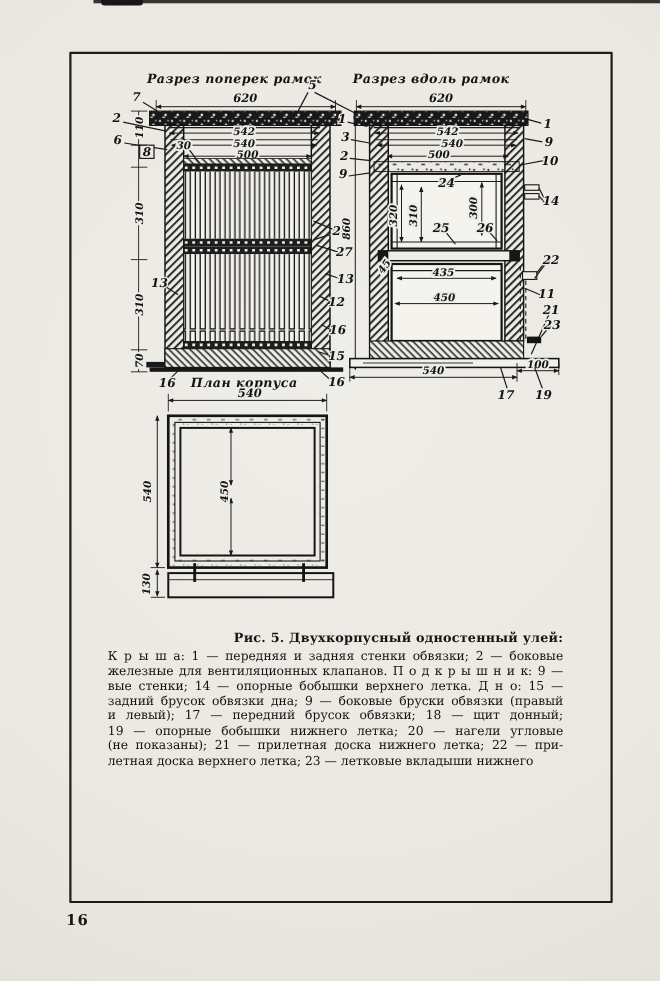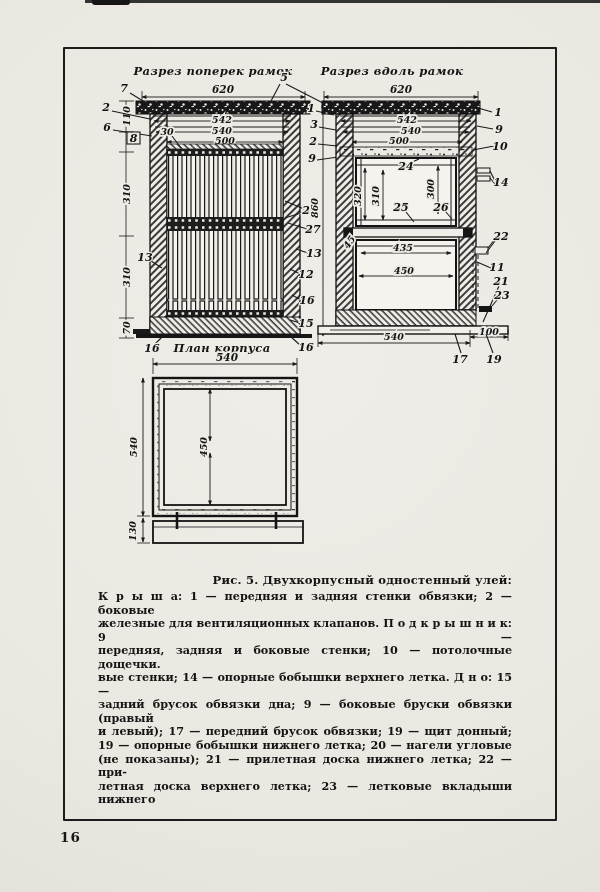--- a/index.html
+++ b/index.html
@@ -16,21 +16,21 @@
   .co{font-size:11px;font-style:italic;font-weight:bold;text-anchor:middle;paint-order:stroke;stroke:#ecebe5;stroke-width:2.5px;}
   .ttl{font-size:11.5px;font-style:italic;font-weight:bold;text-anchor:middle;letter-spacing:.4px;}
   .ln{stroke:#1a1a1a;stroke-width:1;fill:none;}
   .thin{stroke:#1a1a1a;stroke-width:.8;fill:none;}
   .lead{stroke:#1a1a1a;stroke-width:1.1;fill:none;}
   .dim{stroke:#1a1a1a;stroke-width:.9;fill:none;marker-start:url(#ar);marker-end:url(#ar);}
   .dimv{stroke:#1a1a1a;stroke-width:.9;fill:none;marker-start:url(#ar);marker-end:url(#ar);}
   .dash{stroke:#1a1a1a;stroke-width:1;stroke-dasharray:4 3;fill:none;}
   .caption{position:absolute;left:98px;top:573px;width:414px;color:#141414;}
   .cap-title{font-weight:bold;font-size:11.6px;text-align:right;margin-bottom:3px;letter-spacing:.2px;}
-  .cap-line{font-weight:bold;font-size:11.2px;line-height:13.55px;text-align:justify;text-align-last:justify;white-space:normal;}
+  .cap-line{font-weight:normal;font-size:11.2px;line-height:13.55px;text-align:justify;text-align-last:justify;white-space:normal;}
   .cap-line:last-child{text-align-last:left;}
   .pagenum{position:absolute;left:60px;top:829px;font-weight:bold;font-size:13.5px;letter-spacing:1px;color:#161616;}
 </style>
 </head>
 <body>
 
 <div class="page">
   <div class="scan-top"></div>
   <div class="scan-blob"></div>
   <div class="frame"></div>
@@ -310,24 +310,23 @@
       <line class="thin" x1="137" y1="543" x2="150" y2="543"></line>
       <line class="dim" x1="143" y1="518" x2="143" y2="542"></line>
       <text class="dl" transform="translate(136,531) rotate(-90)">130</text>
     </g>
   </svg>
 
   <div class="caption">
     <div class="cap-title">Рис. 5. Двухкорпусный одностенный улей:</div>
     <div class="cap-line">К р ы ш а:  1 — передняя и задняя стенки обвязки; 2 — боковые</div>
     <div class="cap-line">железные для вентиляционных клапанов. П о д к р ы ш н и к: 9 —</div>
-    <div class="cap-line">передняя, задняя и боковые стенки; 10 — потолочные дощечки.</div>
     <div class="cap-line">вые стенки; 14 — опорные бобышки верхнего летка. Д н о: 15 —</div>
     <div class="cap-line">задний брусок обвязки дна; 9 — боковые бруски обвязки (правый</div>
-    <div class="cap-line">и левый); 17 — передний брусок обвязки; 19 — щит донный;</div>
+    <div class="cap-line">и левый); 17 — передний брусок обвязки; 18 — щит донный;</div>
     <div class="cap-line">19 — опорные бобышки нижнего летка; 20 — нагели угловые</div>
     <div class="cap-line">(не показаны); 21 — прилетная доска нижнего летка; 22 — при-</div>
     <div class="cap-line">летная доска верхнего летка; 23 — летковые вкладыши нижнего</div>
 
   </div>
 
   <div class="pagenum">16</div>
 </div>
 
 </body></html>

